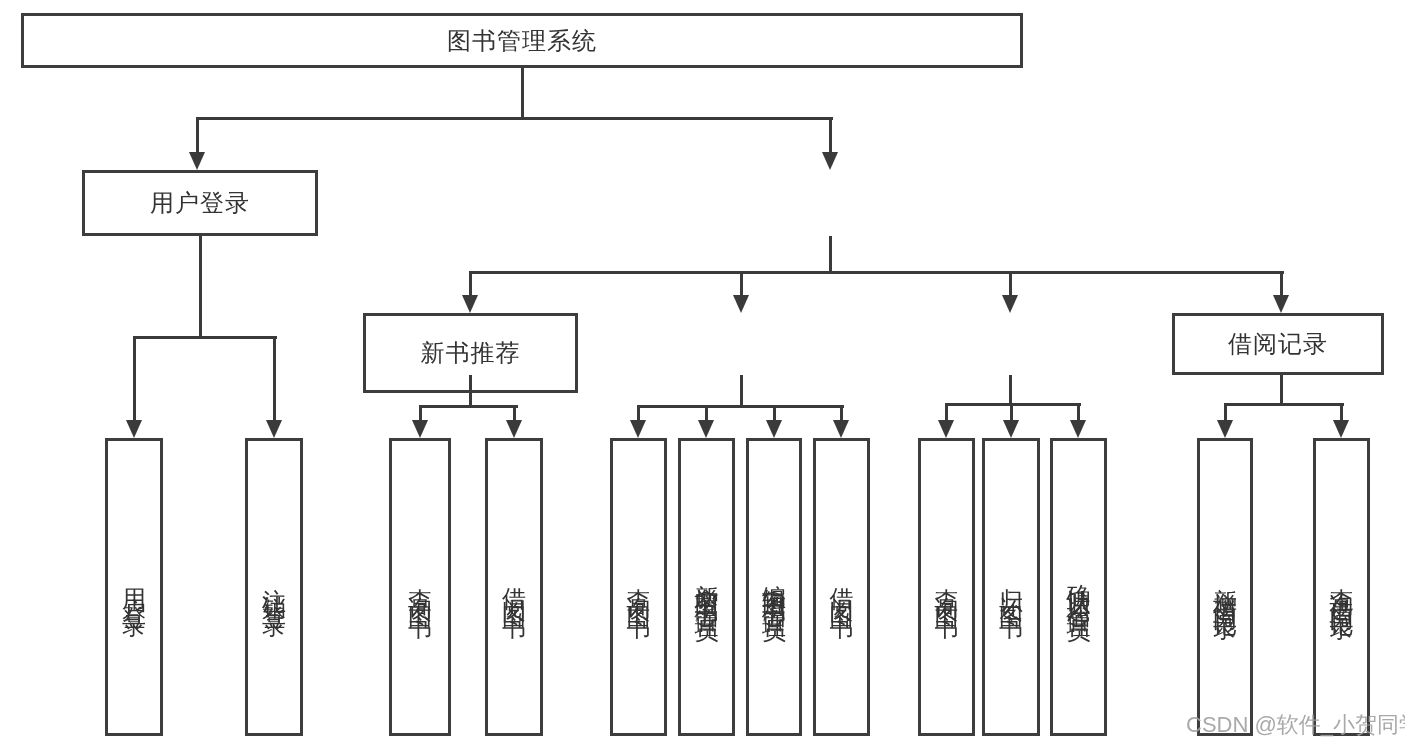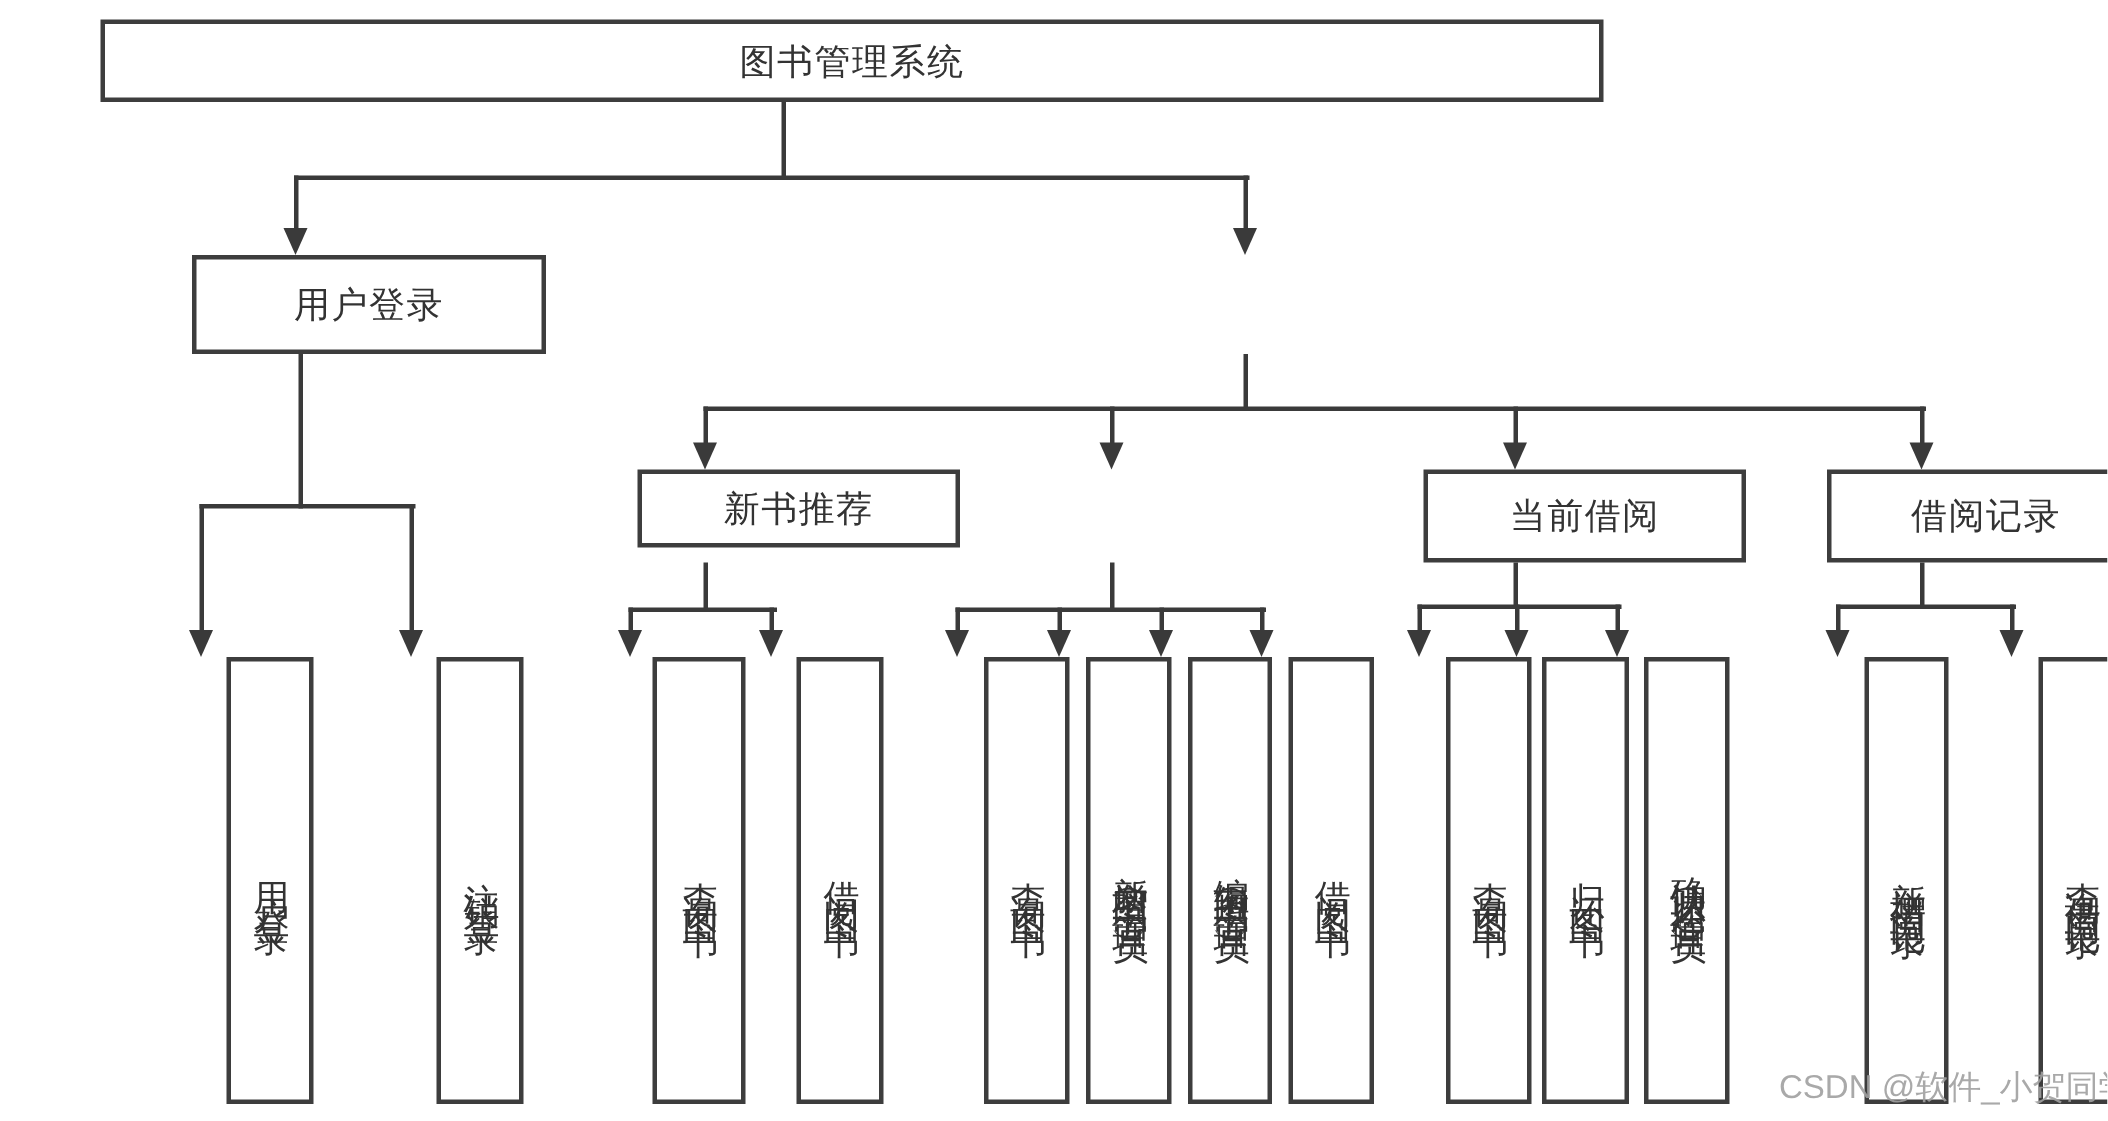--- a/index.html
+++ b/index.html
@@ -2,21 +2,21 @@
 <html><head>
 <meta charset="utf-8">
 <style>
   html,body{margin:0;padding:0;background:#ffffff;}
   .canvas{
     position:relative;width:1405px;height:747px;background:#ffffff;overflow:hidden;
     font-family:"Liberation Sans","DejaVu Sans",sans-serif;color:#333333;
   }
   .node{
     position:absolute;box-sizing:border-box;border:3px solid #3d3d3d;background:#ffffff;
-    display:flex;align-items:center;justify-content:center;margin-left:46px;
+    display:flex;align-items:center;justify-content:center;
   }
   .hlabel{font-size:24px;letter-spacing:1px;color:#333333;white-space:nowrap;}
   .vlabel{
     writing-mode:vertical-rl;text-orientation:mixed;
     font-size:24px;color:#333333;line-height:1;
   }
   .line{position:absolute;background:#3a3a3a;}
   .arrow{
     position:absolute;width:0;height:0;
     border-left:8px solid transparent;border-right:8px solid transparent;
@@ -33,25 +33,22 @@
 <div class="canvas">
 
   <div class="node" style="left:21px;top:13px;width:1002px;height:55px">
     <span class="hlabel">图书管理系统</span>
   </div>
 
   <div class="node" style="left:82px;top:170px;width:236px;height:66px">
     <span class="hlabel">用户登录</span>
   </div>
 
-  <div class="node" style="left:379px;top:313px;width:215px;height:52px">
+  <div class="node" style="left:363px;top:313px;width:215px;height:80px">
     <span class="hlabel">新书推荐</span>
-  </div>
-  <div class="node" style="left:903px;top:313px;width:215px;height:62px">
-    <span class="hlabel">当前借阅</span>
   </div>
   <div class="node" style="left:1172px;top:313px;width:212px;height:62px">
     <span class="hlabel">借阅记录</span>
   </div>
 
   <div class="node" style="left:105px;top:438px;width:58px;height:298px">
     <span class="vlabel" style="letter-spacing: 9px;">用户登录</span>
   </div>
   <div class="node" style="left:245px;top:438px;width:58px;height:298px">
     <span class="vlabel" style="letter-spacing: 9px;">注销登录</span>

